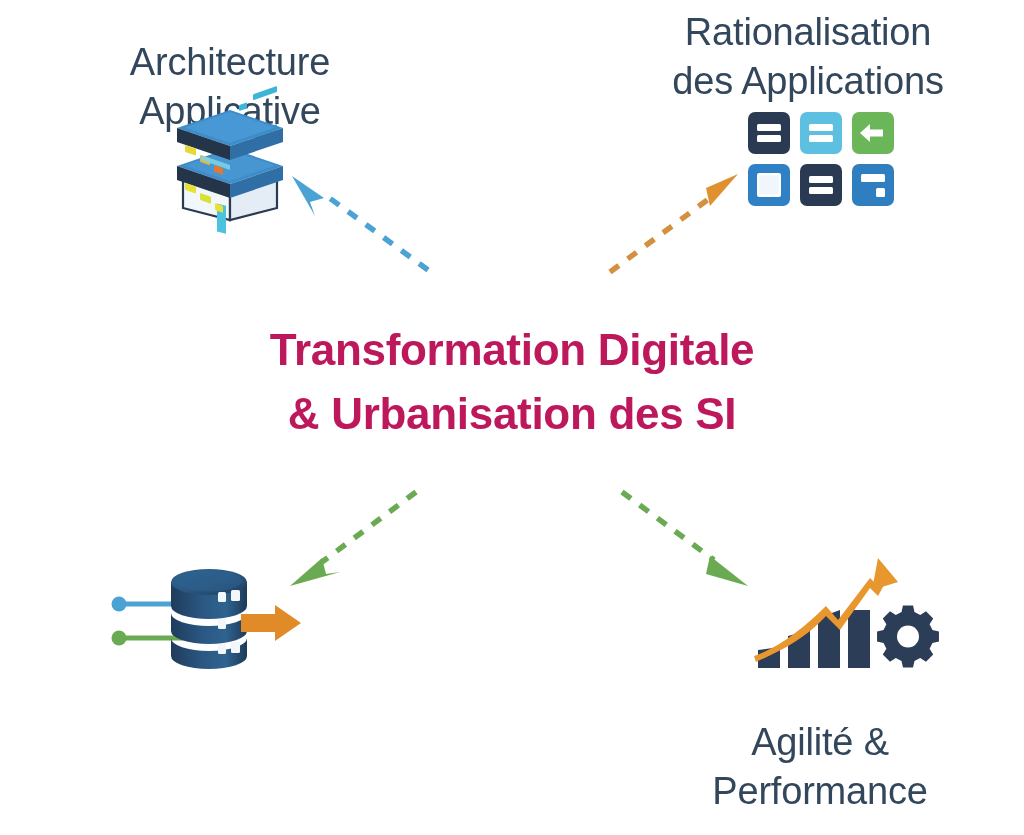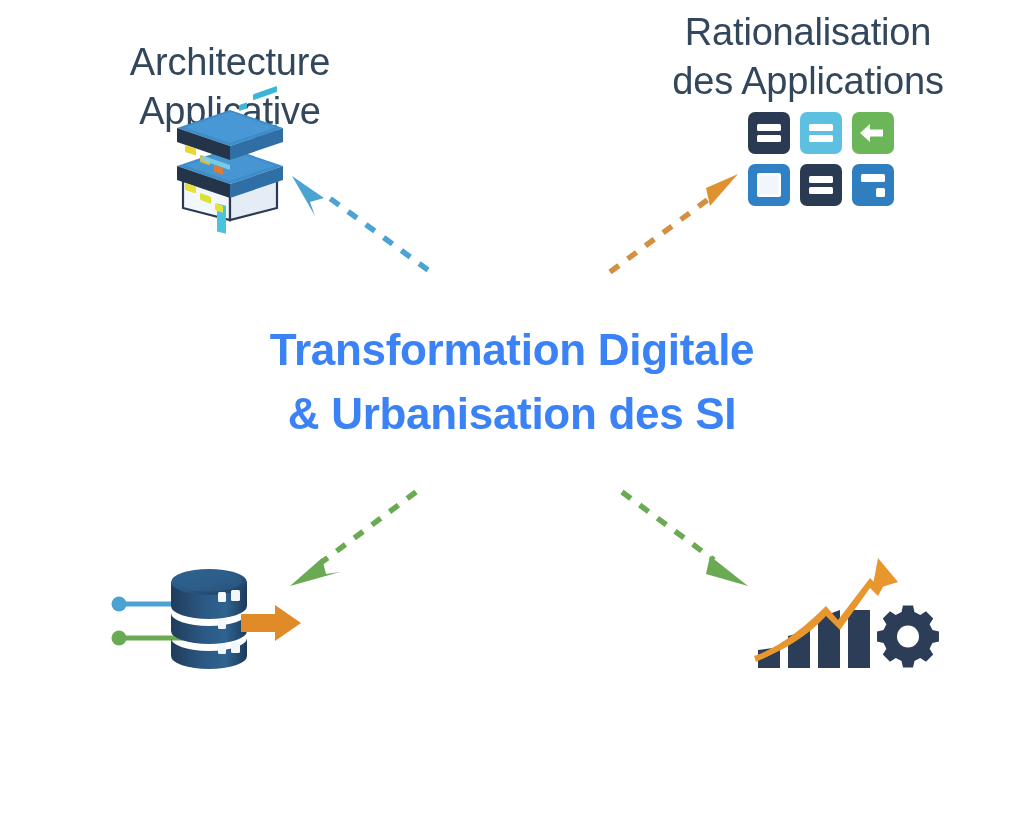--- a/index.html
+++ b/index.html
@@ -36,21 +36,21 @@
   .label-tr { left: 648px; top: 8px;   width: 320px; }
   .label-bl { left: 80px;  top: 718px; width: 300px; }
   .label-br { left: 660px; top: 718px; width: 320px; }
 
   .center-title {
     position: absolute;
     left: 162px;
     top: 318px;
     width: 700px;
     text-align: center;
-    color: #3b82f6;
+    color: #be185d;
     font-size: 44px;
     line-height: 1.45;
     font-weight: 700;
     letter-spacing: -0.3px;
     white-space: pre-line;
   }
 
   
   .icon-wrap { position: absolute; }
   .icon-servers  { left: 155px; top: 108px; width: 150px; height: 112px; }
@@ -258,14 +258,16 @@
                C 52 88, 26 100, 4 110 Z" fill="#e8962e"></path>
       <path d="M126 6 L146 30 L120 38 Z" fill="#e8962e"></path>
 
       <g transform="translate(156,78)">
         <path d="M-7 -34 L7 -34 L9 -25 L17 -21 L25 -26 L35 -16 L30 -8 L34 0 L43 2 L43 16 L34 18 L30 26 L35 34 L25 44 L17 39 L9 43 L7 52 L-7 52 L-9 43 L-17 39 L-25 44 L-35 34 L-30 26 L-34 18 L-43 16 L-43 2 L-34 0 L-30 -8 L-35 -16 L-25 -26 L-17 -21 L-9 -25 Z" fill="#2c3e57" transform="scale(0.72)"></path>
         <circle cx="0" cy="6.5" r="11" fill="#ffffff"></circle>
       </g>
     </svg>
   </div>
 
+  <div class="node-label label-br">Agilité &amp;
+Performance</div>
 
 </div>
 
 </body></html>

